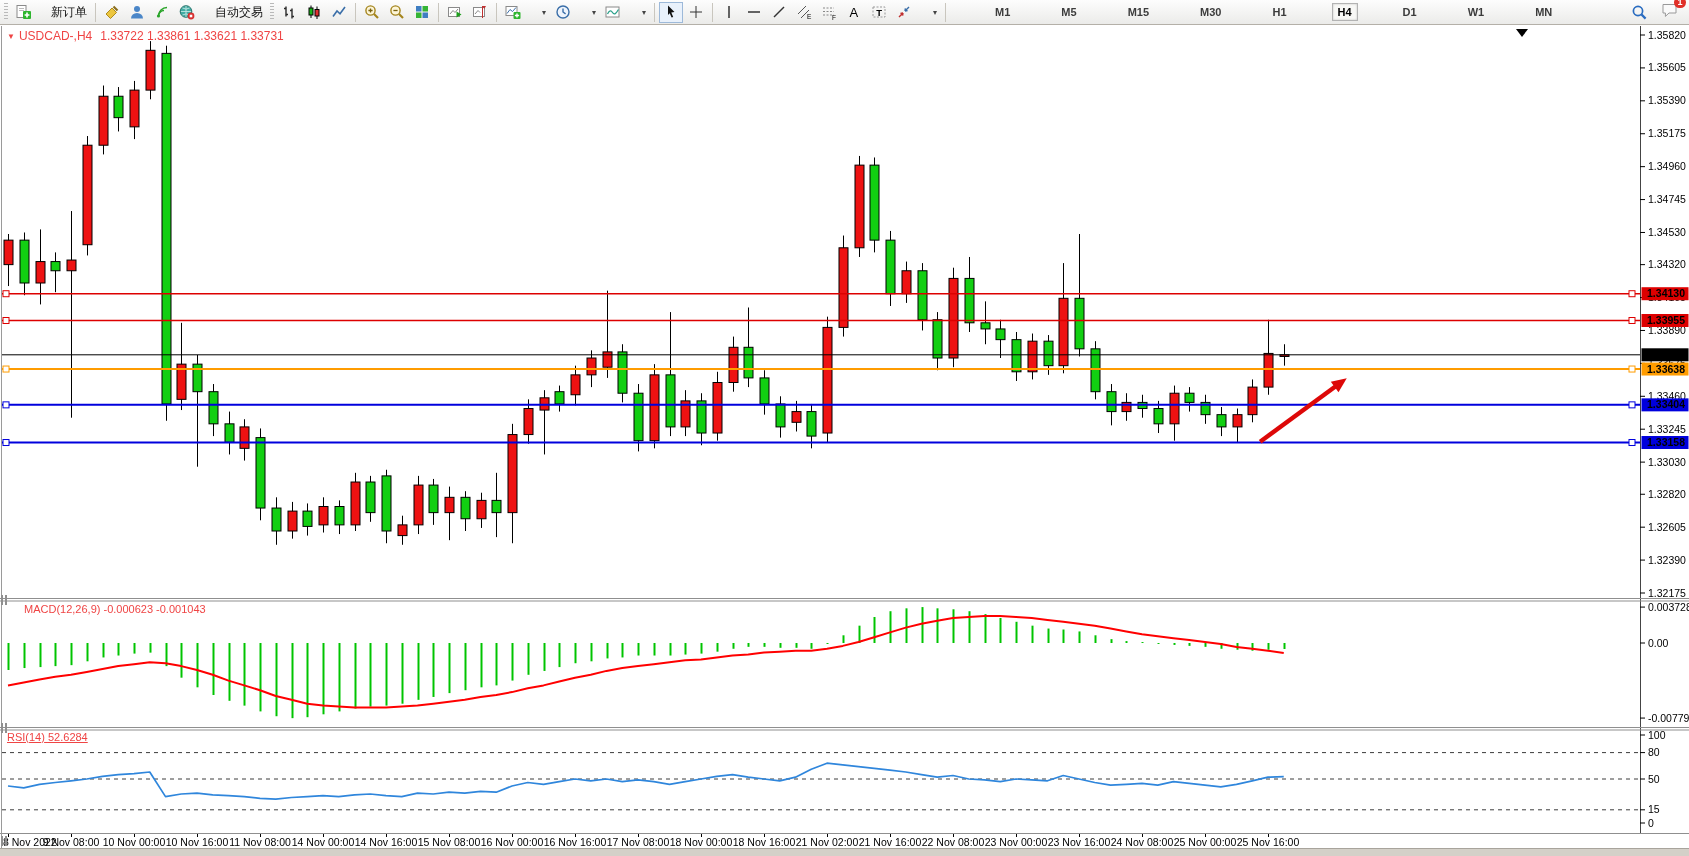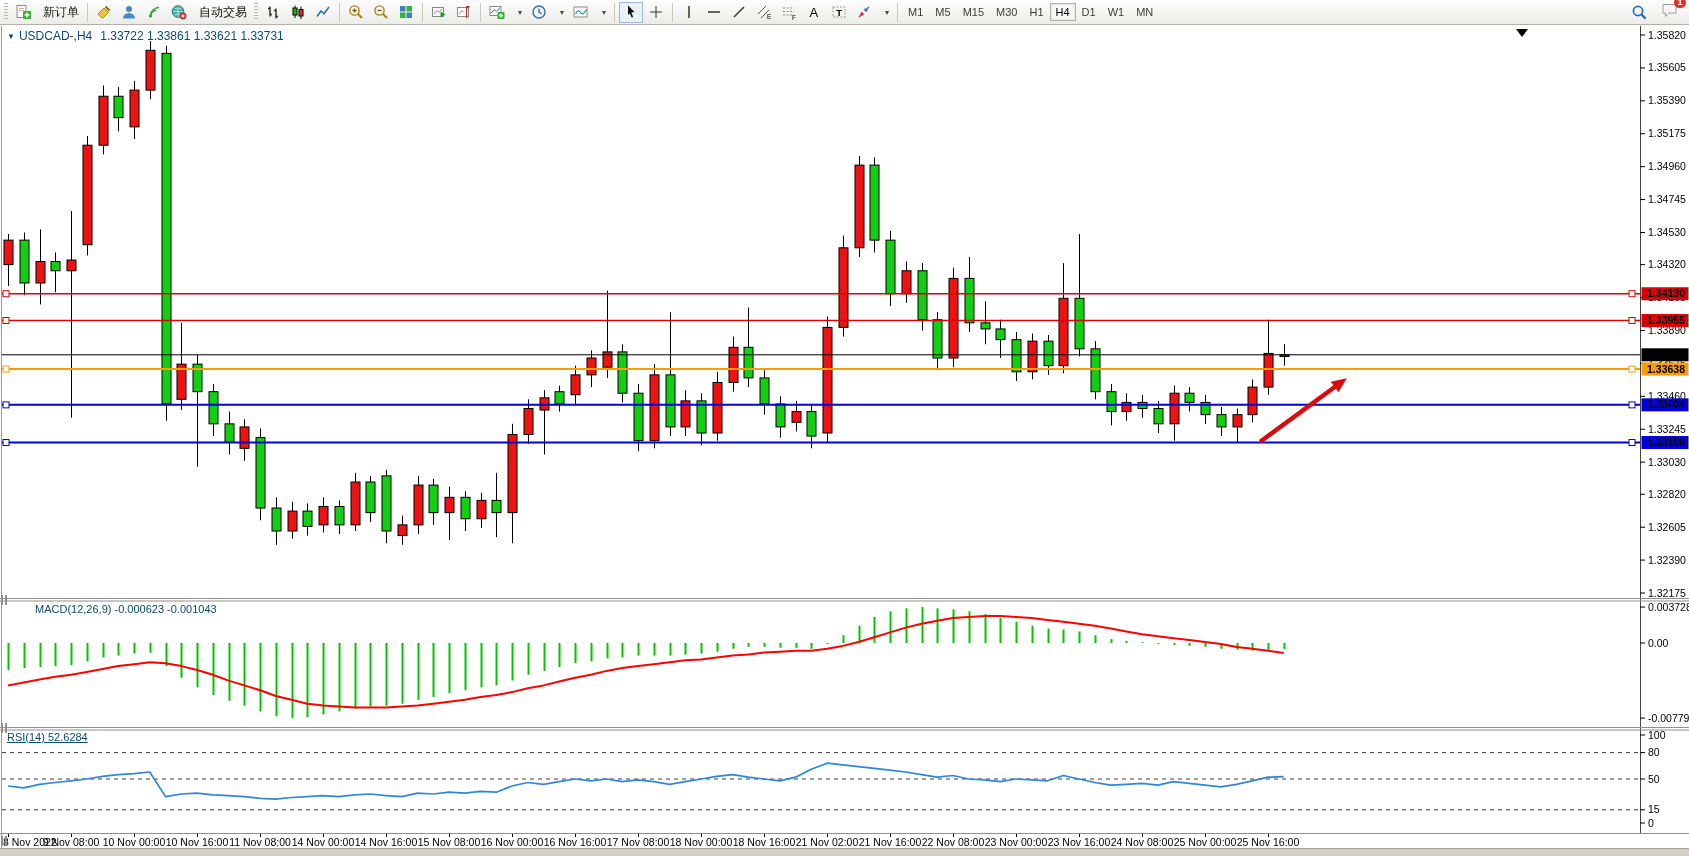--- a/index.html
+++ b/index.html
@@ -3,37 +3,37 @@
 <meta charset="utf-8">
 <style>
   html,body{margin:0;padding:0;background:#888;}
   .app{position:relative;width:1689px;height:856px;background:#fff;overflow:hidden;
        font-family:"Liberation Sans",sans-serif;-webkit-font-smoothing:antialiased;}
   
   .toolbar{position:absolute;top:0;left:0;width:1689px;height:25px;display:flex;align-items:center;
            background:linear-gradient(#fdfdfd,#ebebe9);border-bottom:1px solid #b4b0a8;padding-left:2px;box-sizing:border-box;gap:1px;}
   .tb-grip{width:4px;height:18px;margin:0 2px;background:repeating-linear-gradient(#b9b9b9 0 1px,transparent 1px 3px);}
   .tb-sep{width:1px;height:19px;background:#c9c6be;margin:0 3px;}
-  .tb-btn{height:21px;display:inline-flex;align-items:center;gap:12px;padding:0 3px;border:1px solid transparent;
+  .tb-btn{height:21px;display:inline-flex;align-items:center;gap:20px;padding:0 3px;border:1px solid transparent;
           background:transparent;font-size:12px;color:#111;font-family:inherit;cursor:default;}
   .tb-btn.pressed{background:#e9f1fb;border:1px solid #9db9d9;}
   .tb-btn svg{display:block;}
   .dd{font-size:8px;color:#444;margin-left:1px;}
   .tf-group{display:flex;align-items:center;}
-  .tf-btn{font-size:11px;font-weight:400;color:#3c3c3c;padding:2px 5px;border:1px solid transparent;background:transparent;font-family:inherit;}
+  .tf-btn{font-size:11px;font-weight:700;color:#3c3c3c;padding:2px 5px;border:1px solid transparent;background:transparent;font-family:inherit;margin-left:39px;}
   .tf-btn.active{background:#f8f8f6;border:1px solid #b3b3b3;box-shadow:inset 0 0 2px #bbb;color:#000;}
   .tb-right{margin-left:auto;display:flex;align-items:center;gap:9px;margin-right:10px;}
   .chat-wrap{position:relative;}
   .noti-badge{position:absolute;top:-5px;right:-7px;background:#e03028;color:#fff;border-radius:8px;
               font-size:9px;line-height:11px;padding:0 3.5px;font-weight:700;}
   
   .chart-area{position:absolute;top:25px;left:0;width:1689px;height:831px;background:#fff;}
   #plot{position:absolute;top:0;left:0;}
   svg text{font-family:"Liberation Sans",sans-serif;fill:#000;}
-  .overlay-label{position:absolute;font-size:11px;color:#0c4a6e;white-space:nowrap;}
+  .overlay-label{position:absolute;font-size:11px;color:#ef4444;white-space:nowrap;}
   .title-row{top:4px;left:7px;font-size:12px;}
   .title-row .tri{font-size:8px;position:relative;top:-1px;margin-right:4px;}
   .title-row .ohlc{margin-left:8px;}
 </style>
 </head>
 <body>
 
 <div class="app">
 
   <div class="toolbar">
@@ -722,20 +722,20 @@
           <rect x="5" y="723" width="2" height="10" fill="#8f8f8f"></rect>
           <rect x="1" y="836" width="2" height="10" fill="#8f8f8f"></rect>
           <rect x="5" y="836" width="2" height="10" fill="#8f8f8f"></rect>
           <polygon points="1516,29 1528,29 1522,37" fill="#000"></polygon>
         </g>
       </svg>
 
     <div class="overlay-label title-row">
       <span class="tri">▼</span><span>USDCAD-,H4</span><span class="ohlc">1.33722 1.33861 1.33621 1.33731</span>
     </div>
-    <div class="overlay-label" style="top:578px;left:18px;padding-left:17px;">
+    <div class="overlay-label" style="top:578px;left:7px;padding-left:17px;">
       <span>MACD(12,26,9)</span> <span>-0.000623 -0.001043</span>
     </div>
     <div class="overlay-label" style="top:706px;left:7px;text-decoration:underline;">
       <span>RSI(14)</span> <span>52.6284</span>
     </div>
   </div>
 </div>
 
 </body></html>

